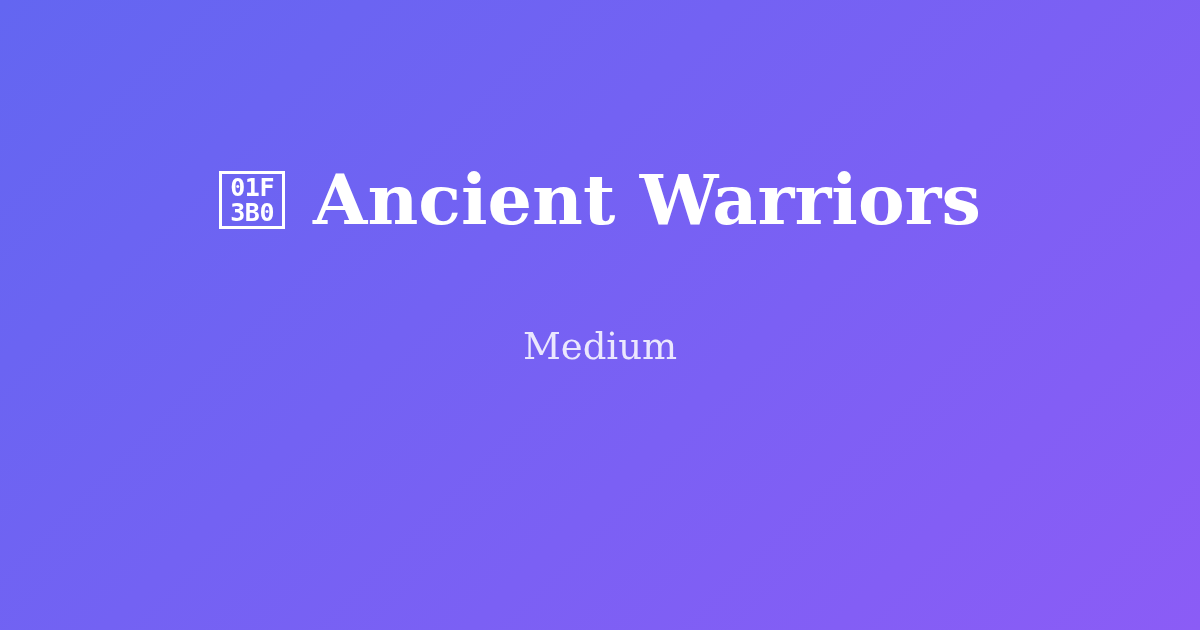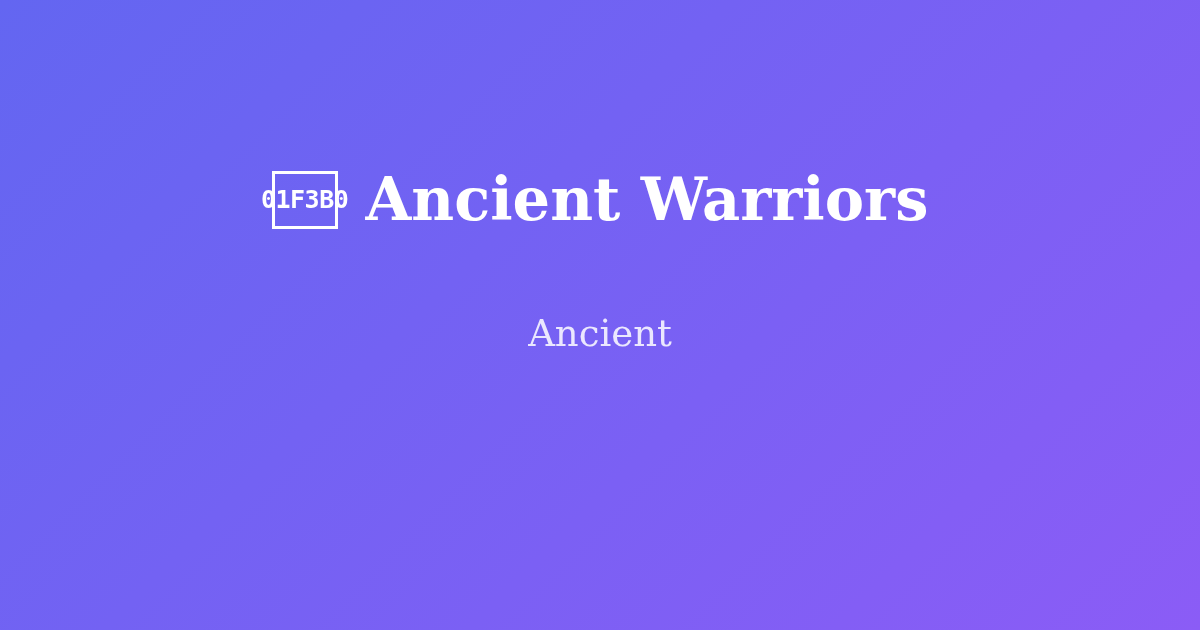--- a/index.html
+++ b/index.html
@@ -48,21 +48,21 @@
     justify-content: center;
     gap: 28px;
     width: 100%;
     padding: 0 40px;
     box-sizing: border-box;
   }
 
   
   .tofu-glyph {
     display: inline-flex;
-    flex-direction: row;
+    flex-direction: column;
     align-items: center;
     justify-content: center;
     box-sizing: border-box;
     width: 66px;
     height: 58px;
     flex: 0 0 auto;
     border: 3px solid #FFFFFF;
     color: #FFFFFF;
     font-family: "DejaVu Sans Mono", "Liberation Mono", monospace;
     font-weight: 700;
@@ -72,21 +72,21 @@
   }
 
   .tofu-row {
     display: block;
     height: 25px;
   }
 
   #game-title {
     font-family: "DejaVu Serif", "Liberation Serif", serif;
     font-weight: 700;
-    font-size: 59px;
+    font-size: 70px;
     line-height: 1.05;
     color: #FFFFFF;
     white-space: nowrap;
     letter-spacing: 0px;
   }
 
   #game-subtitle {
     margin-top: 44px;
     font-family: "DejaVu Serif", "Liberation Serif", serif;
     font-weight: 400;
@@ -121,17 +121,17 @@
     <div id="title-row">
 
       <span class="tofu-glyph">
         <span class="tofu-row">01F</span>
         <span class="tofu-row">3B0</span>
       </span>
 
       <h1 id="game-title">Ancient Warriors</h1>
     </div>
 
-    <div id="game-subtitle">Ancient</div>
+    <div id="game-subtitle">Medium</div>
   </div>
 
 
 </div>
 
 </body></html>

